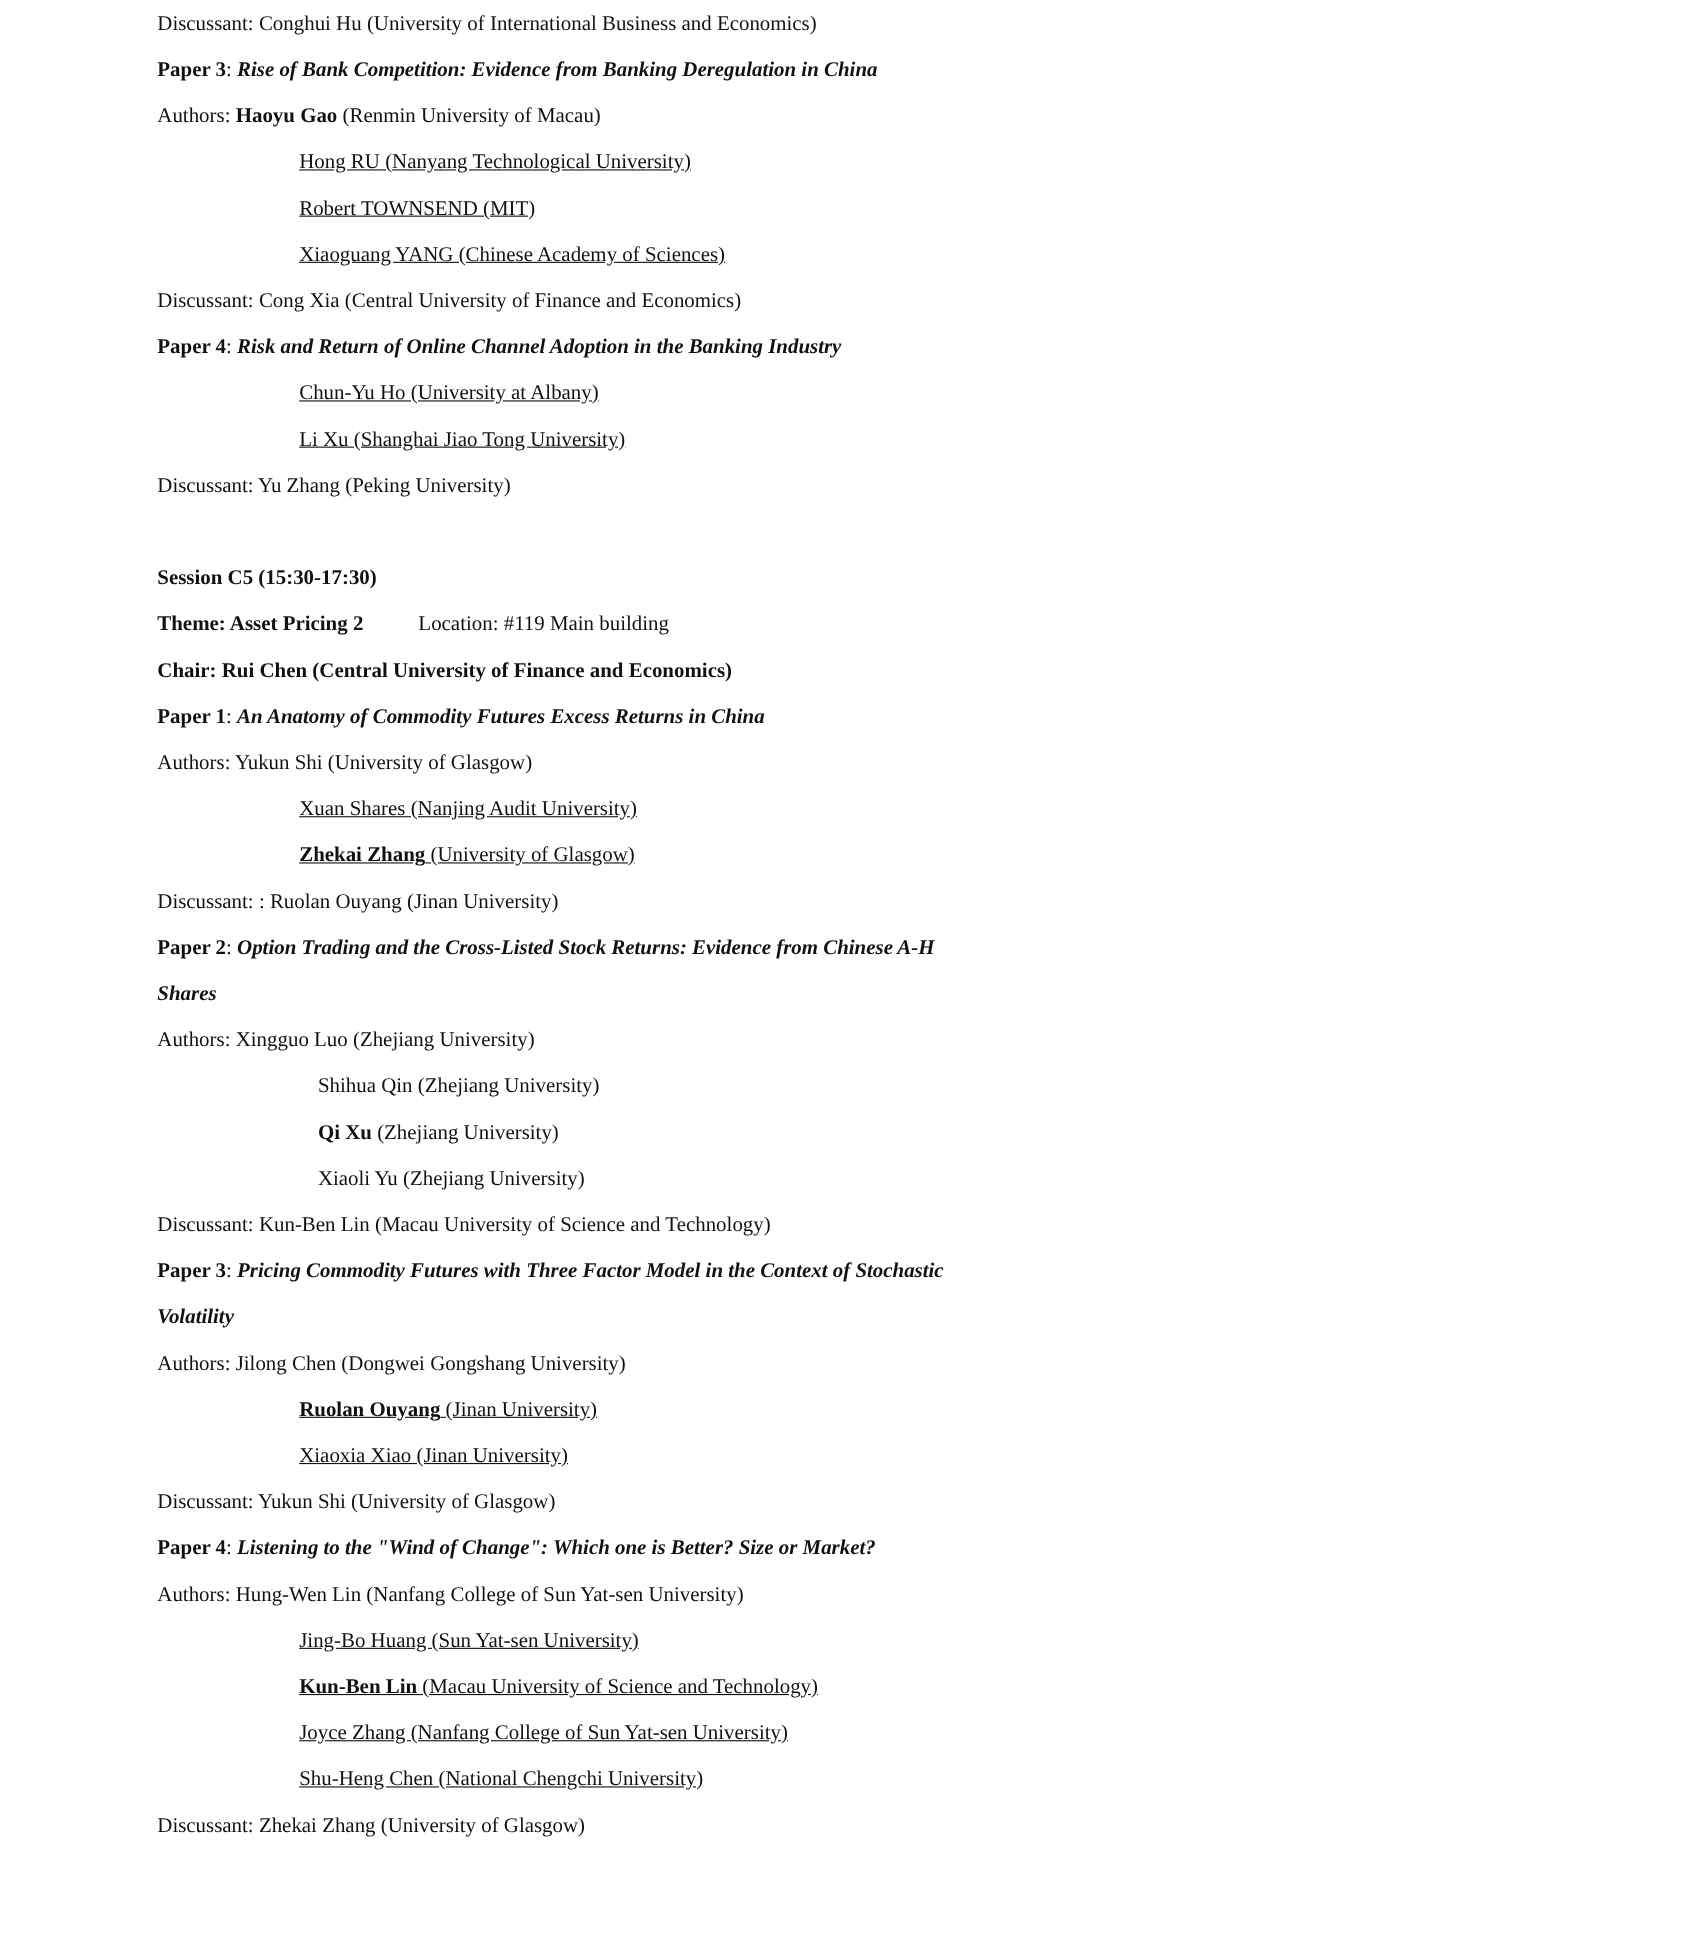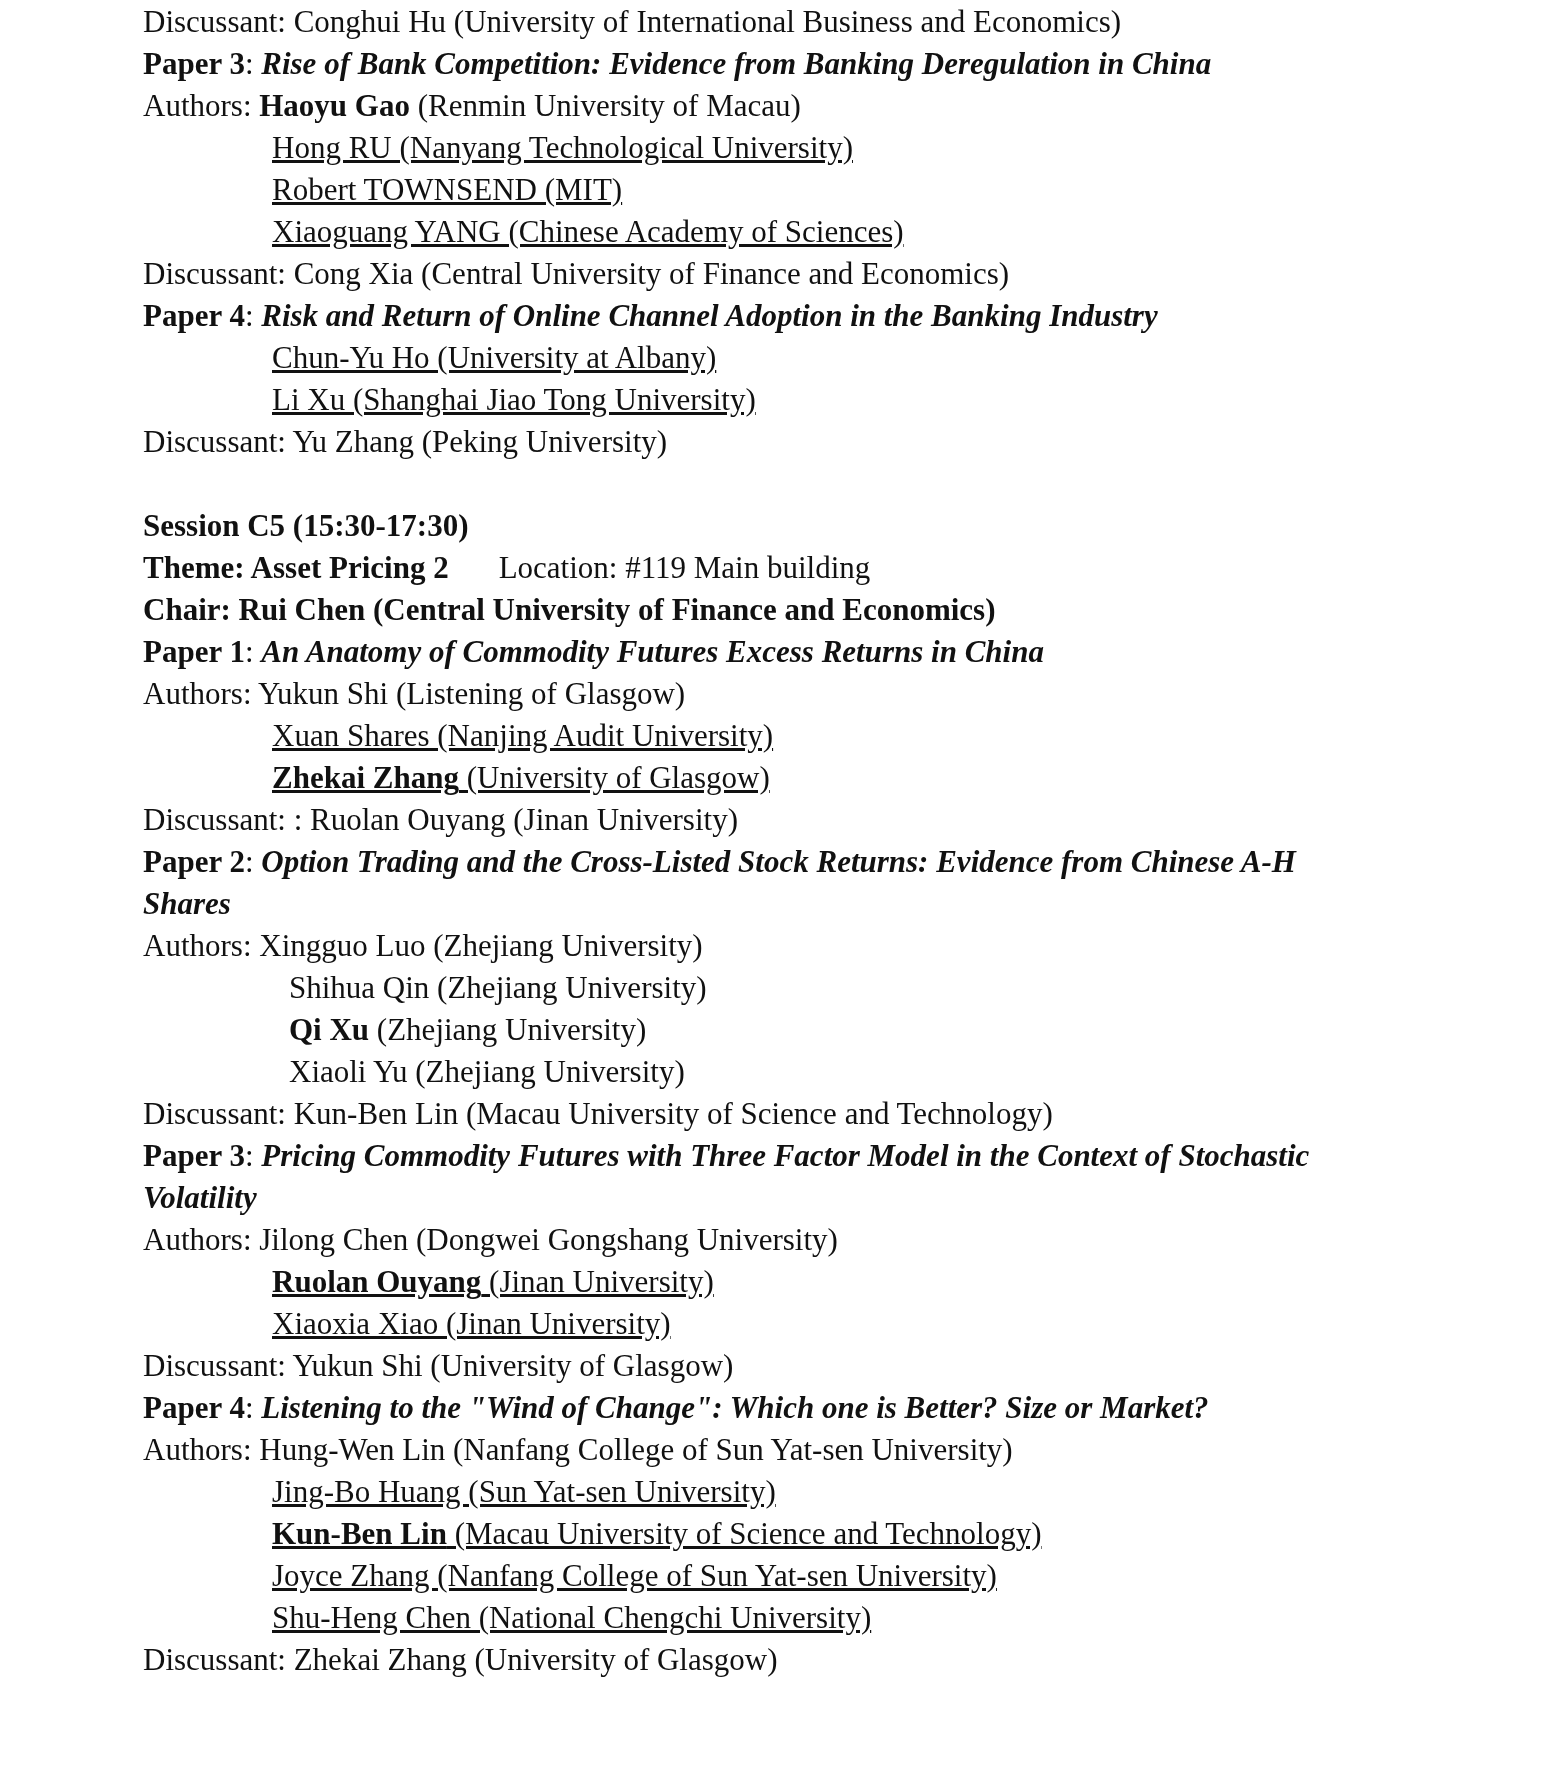--- a/index.html
+++ b/index.html
@@ -12,21 +12,21 @@
     height: 1765px;
     overflow: hidden;
     box-sizing: border-box;
     padding: 1px 40px 0 143px;
     font-family: "Liberation Serif", "DejaVu Serif", serif;
     color: #111111;
   }
   .doc-line {
     height: 42px;
     line-height: 42px;
-    font-size: 31px;
+    font-size: 19px;
     white-space: nowrap;
   }
   .indent-0 { padding-left: 0; }
   .indent-1 { padding-left: 129px; text-decoration: underline; }
   .indent-2 { padding-left: 146px; }
   .seg { white-space: pre; }
   .seg-regular { font-weight: normal; font-style: normal; }
   .seg-bold { font-weight: bold; font-style: normal; }
   .seg-bold-italic { font-weight: bold; font-style: italic; }
   .seg-tab { display: inline-block; width: 50px; }
@@ -44,21 +44,21 @@
     <div class="doc-line indent-0"><span class="seg seg-regular">Discussant: Cong Xia (Central University of Finance and Economics)</span></div>
     <div class="doc-line indent-0"><span class="seg seg-bold">Paper 4</span><span class="seg seg-regular">: </span><span class="seg seg-bold-italic">Risk and Return of Online Channel Adoption in the Banking Industry</span></div>
     <div class="doc-line indent-1"><span class="seg seg-regular">Chun-Yu Ho (University at Albany)</span></div>
     <div class="doc-line indent-1"><span class="seg seg-regular">Li Xu (Shanghai Jiao Tong University)</span></div>
     <div class="doc-line indent-0"><span class="seg seg-regular">Discussant: Yu Zhang (Peking University)</span></div>
     <div class="doc-line indent-0"></div>
     <div class="doc-line indent-0"><span class="seg seg-bold">Session C5 (15:30-17:30)</span></div>
     <div class="doc-line indent-0"><span class="seg seg-bold">Theme: Asset Pricing 2</span><span class="seg seg-tab"></span><span class="seg seg-regular">Location: #119 Main building</span></div>
     <div class="doc-line indent-0"><span class="seg seg-bold">Chair: Rui Chen (Central University of Finance and Economics)</span></div>
     <div class="doc-line indent-0"><span class="seg seg-bold">Paper 1</span><span class="seg seg-regular">: </span><span class="seg seg-bold-italic">An Anatomy of Commodity Futures Excess Returns in China</span></div>
-    <div class="doc-line indent-0"><span class="seg seg-regular">Authors: Yukun Shi (Listening of Glasgow)</span></div>
+    <div class="doc-line indent-0"><span class="seg seg-regular">Authors: Yukun Shi (University of Glasgow)</span></div>
     <div class="doc-line indent-1"><span class="seg seg-regular">Xuan Shares (Nanjing Audit University)</span></div>
     <div class="doc-line indent-1"><span class="seg seg-bold">Zhekai Zhang</span><span class="seg seg-regular"> (University of Glasgow)</span></div>
     <div class="doc-line indent-0"><span class="seg seg-regular">Discussant: : Ruolan Ouyang (Jinan University)</span></div>
     <div class="doc-line indent-0"><span class="seg seg-bold">Paper 2</span><span class="seg seg-regular">: </span><span class="seg seg-bold-italic">Option Trading and the Cross-Listed Stock Returns: Evidence from Chinese A-H</span></div>
     <div class="doc-line indent-0"><span class="seg seg-bold-italic">Shares</span></div>
     <div class="doc-line indent-0"><span class="seg seg-regular">Authors: Xingguo Luo (Zhejiang University)</span></div>
     <div class="doc-line indent-2"><span class="seg seg-regular">Shihua Qin (Zhejiang University)</span></div>
     <div class="doc-line indent-2"><span class="seg seg-bold">Qi Xu</span><span class="seg seg-regular"> (Zhejiang University)</span></div>
     <div class="doc-line indent-2"><span class="seg seg-regular">Xiaoli Yu (Zhejiang University)</span></div>
     <div class="doc-line indent-0"><span class="seg seg-regular">Discussant: Kun-Ben Lin (Macau University of Science and Technology)</span></div>

